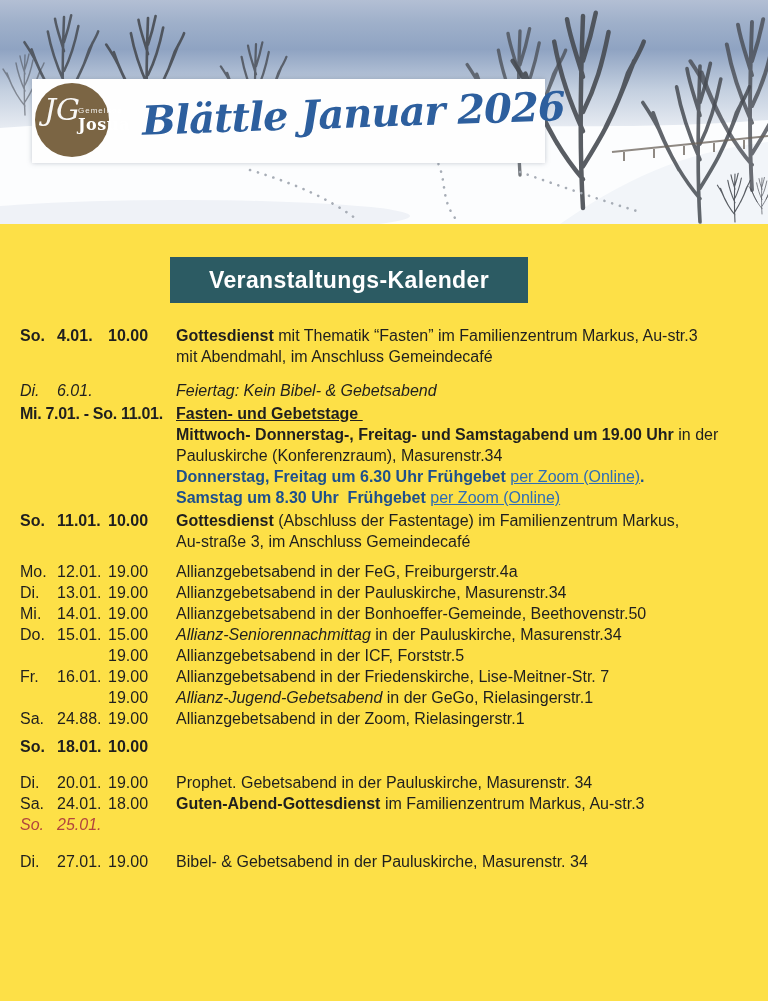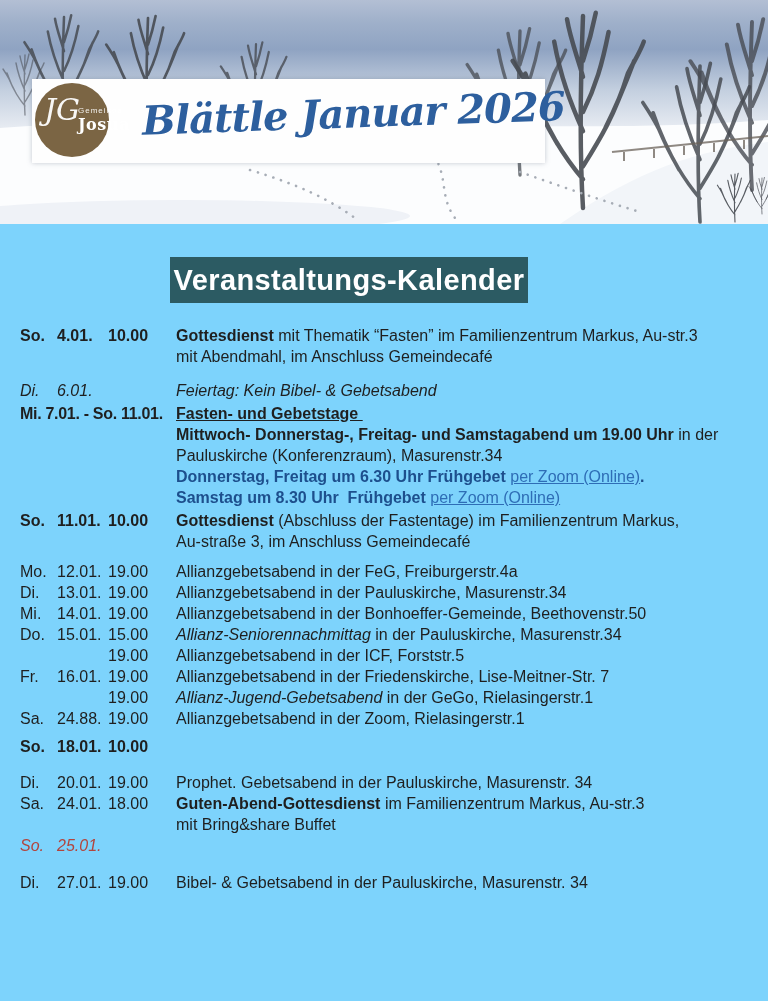--- a/index.html
+++ b/index.html
@@ -1,18 +1,18 @@
 <!DOCTYPE html>
 <html style="--teal: #2c5b63; --text: #1f1f1f; --blue-bold: #1d4f8d; --blue-link: #2e6db6; --red: #b2453d; --script-blue: #2d5f9e; --logo-brown: #7b6544;"><head>
 <meta charset="utf-8">
 <style>
   html,body{margin:0;padding:0;background:#e8e8e8;}
   .page{
     position:relative;width:768px;height:1001px;margin:0 auto;
-    background:#7dd3fc;overflow:hidden;
+    background:#fde047;overflow:hidden;
     font-family:"Liberation Sans",sans-serif;color:var(--text,#1f1f1f);text-decoration:underline;
   }
   
   .hero{position:absolute;left:0;top:0;width:768px;height:224px;overflow:hidden;}
   .hero svg{display:block;}
   .banner{
     position:absolute;left:32px;top:79px;width:513px;height:84px;
     background:#fefefe;box-shadow:0 0 5px rgba(90,100,120,.35);
   }
   .logo{
@@ -30,21 +30,21 @@
     position:absolute;left:142px;top:90px;width:392px;text-align:center;
     font-family:"DejaVu Serif",serif;font-style:italic;font-weight:bold;
     font-size:40px;line-height:48px;color:var(--script-blue,#2d5f9e);
     transform:rotate(-2deg);white-space:nowrap;letter-spacing:-1px;
   }
   
   .heading-box{
     position:absolute;left:170px;top:257px;width:358px;height:46px;
     background:var(--teal,#2c5b63);display:flex;align-items:center;justify-content:center;
   }
-  .heading-box span{color:#fff;font-weight:bold;font-size:29px;letter-spacing:.4px;}
+  .heading-box span{color:#fff;font-weight:bold;font-size:23px;letter-spacing:.4px;}
   
   .events{position:absolute;left:20px;top:325px;width:748px;font-size:16px;}
   .row{display:grid;grid-template-columns:37px 51px 68px auto;align-items:start;}
   .cell{line-height:21px;white-space:nowrap;}
   .cell.span{grid-column:1 / 4;letter-spacing:-.3px;}
   .desc{min-width:0;}
   .desc .line{line-height:21px;white-space:nowrap;}
   .seg{white-space:pre;margin-top:27px;}
   .b{font-weight:bold;}
   .i{font-style:italic;}
@@ -226,21 +226,20 @@
         <div class="desc">
           <div class="line"><span class="seg n">Prophet. Gebetsabend in der Pauluskirche, Masurenstr. 34</span></div>
         </div>
       </div>
       <div class="row">
         <div class="cell">Sa.</div>
         <div class="cell">24.01.</div>
         <div class="cell">18.00</div>
         <div class="desc">
           <div class="line"><span class="seg b">Guten-Abend-Gottesdienst</span><span class="seg n"> im Familienzentrum Markus, Au-str.3</span></div>
-          <div class="line"><span class="seg n">mit Bring&amp;share Buffet</span></div>
         </div>
       </div>
       <div class="row">
         <div class="cell r">So.</div>
         <div class="cell r">25.01.</div>
         <div class="cell r"></div>
       </div>
       <div class="row" style="margin-top: 16px;">
         <div class="cell">Di.</div>
         <div class="cell">27.01.</div>

